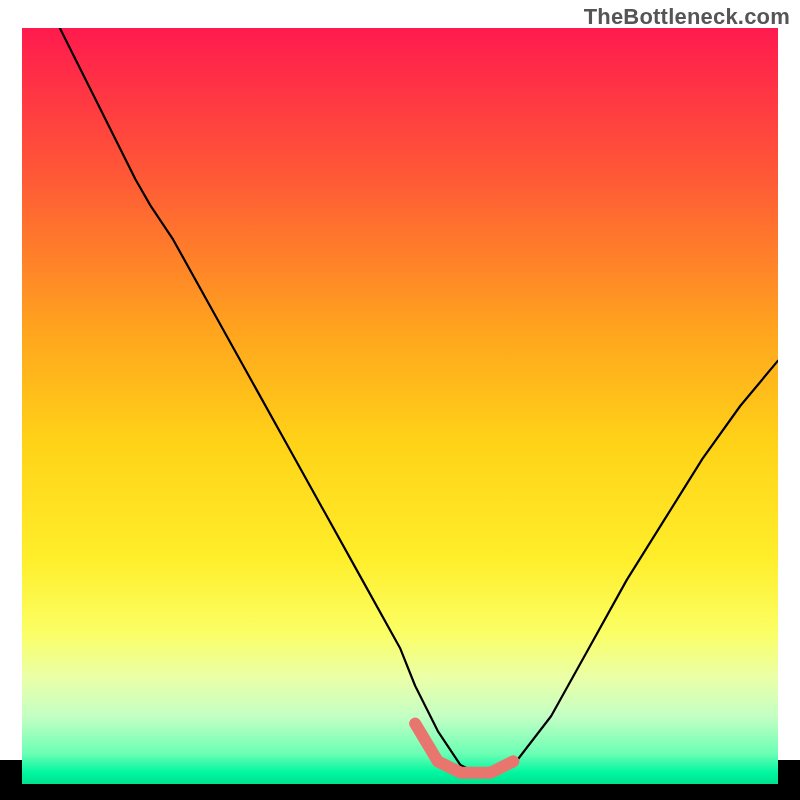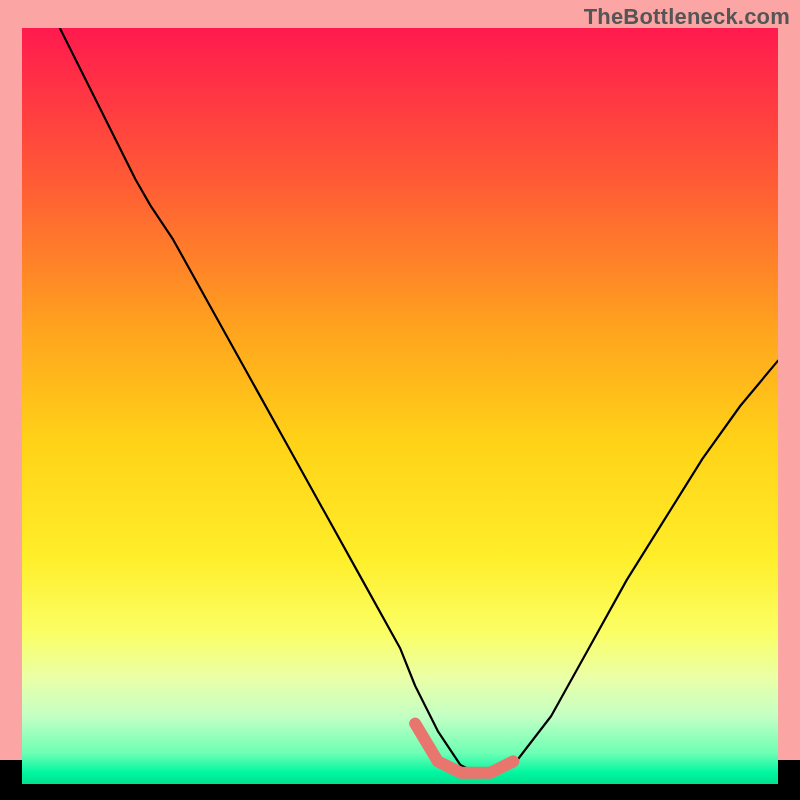--- a/index.html
+++ b/index.html
@@ -1,21 +1,21 @@
 <!DOCTYPE html>
 <html><head>
 <meta charset="utf-8">
 <style>
   * { margin: 0; padding: 0; box-sizing: border-box; }
   html, body { width: 800px; height: 800px; overflow: hidden; background: #000; }
   .frame {
     position: relative;
     width: 800px;
     height: 760px;
-    background: #fca5a5;
+    background: #ffffff;
   }
   .watermark {
     position: absolute;
     top: 4px;
     right: 10px;
     font-family: Arial, Helvetica, sans-serif;
     font-size: 22px;
     font-weight: bold;
     color: #555;
     z-index: 10;

